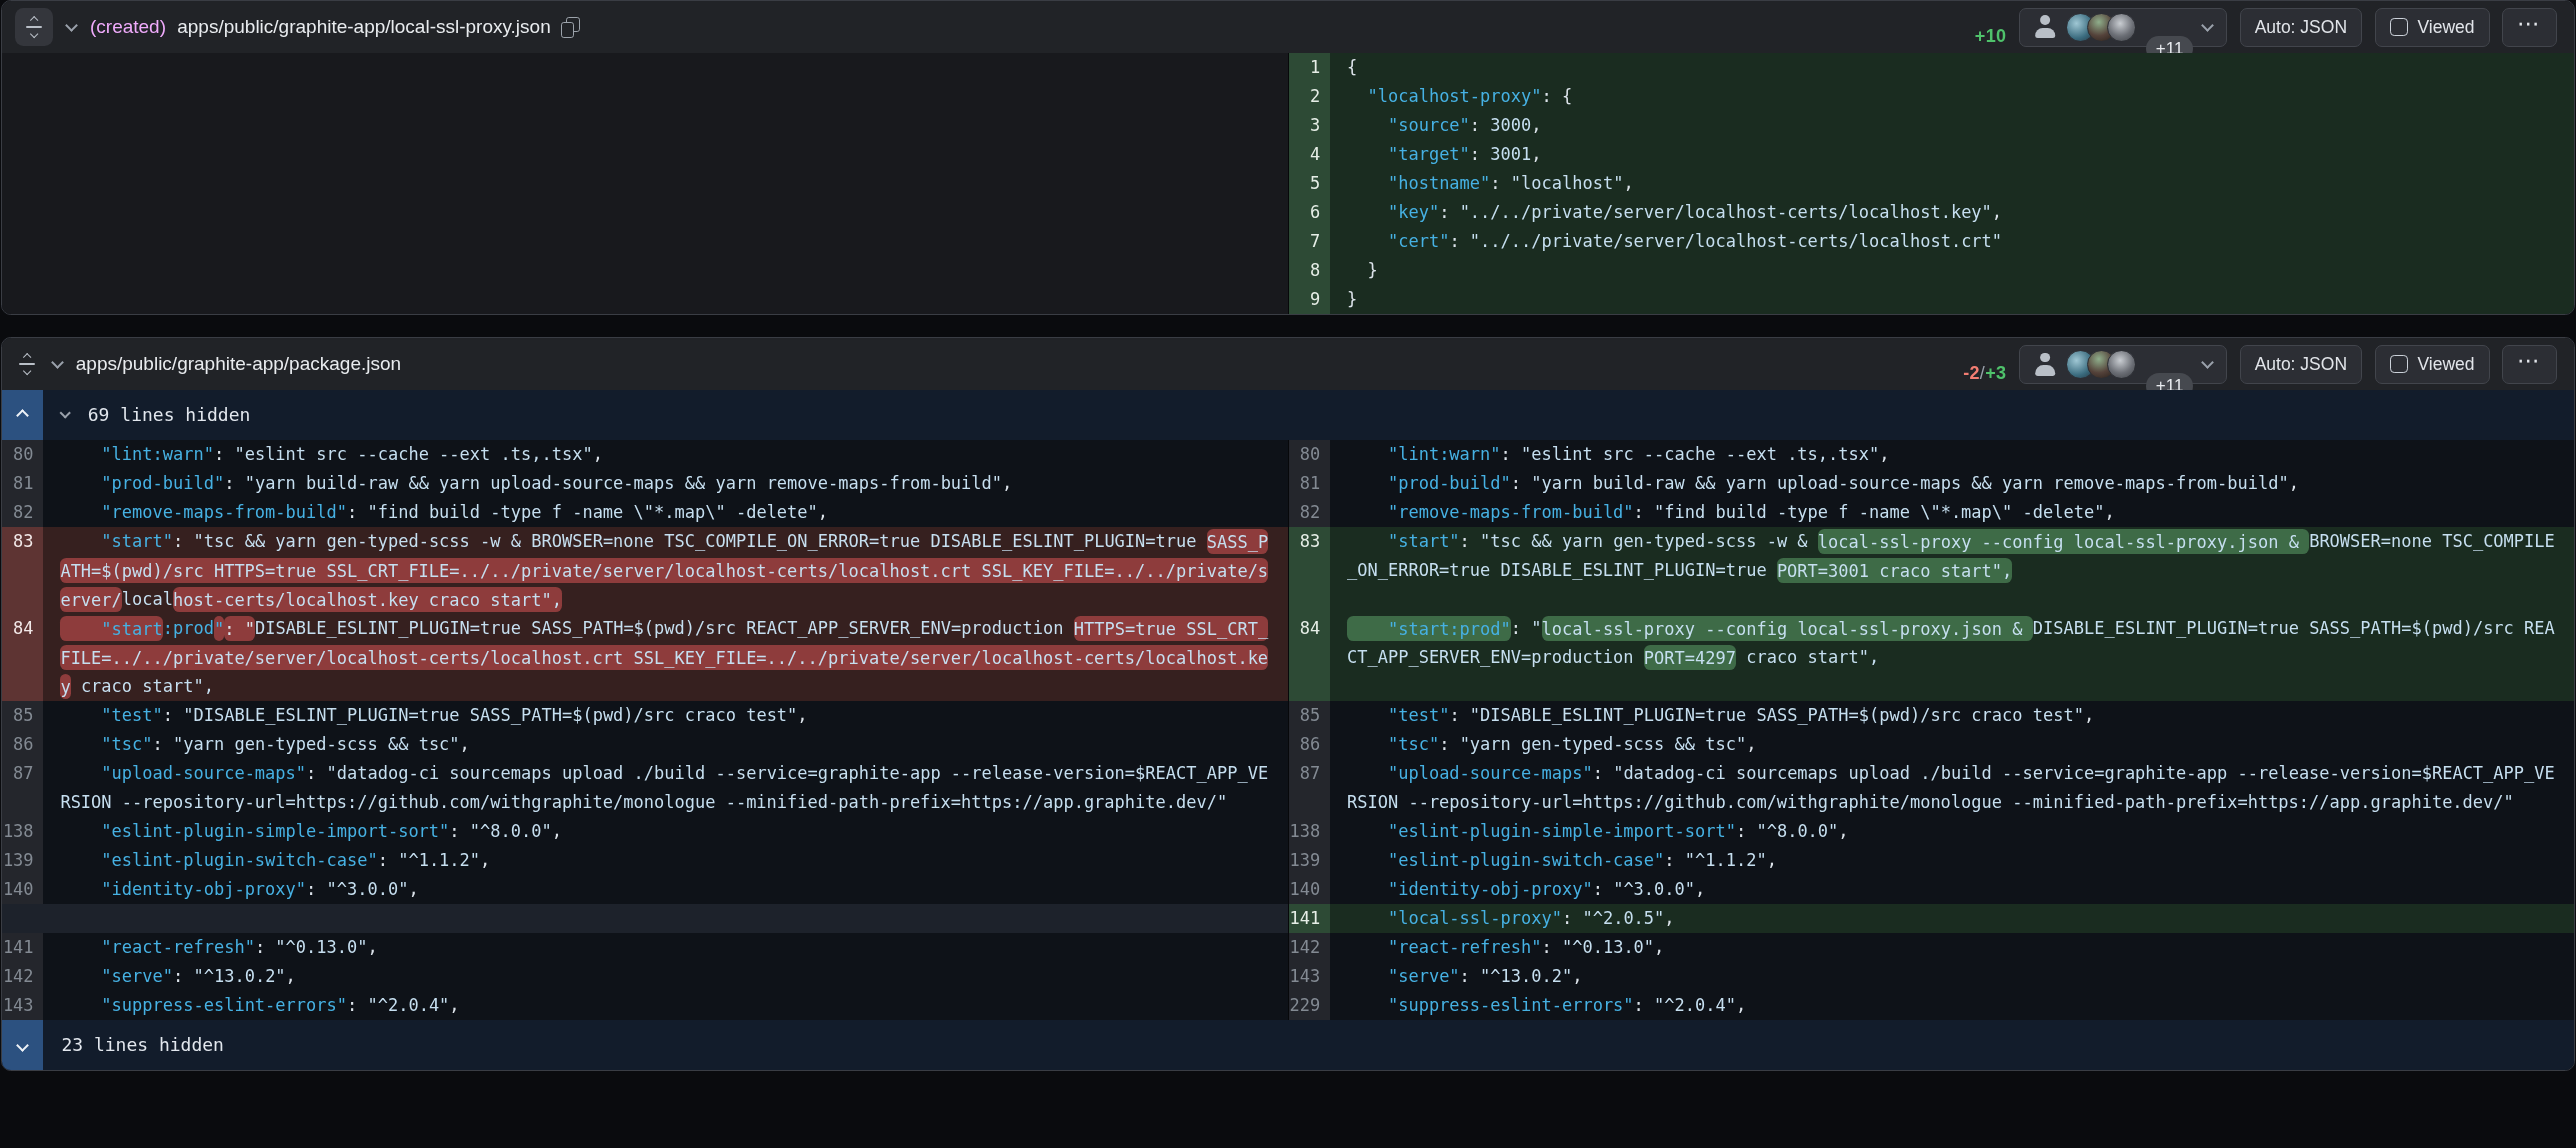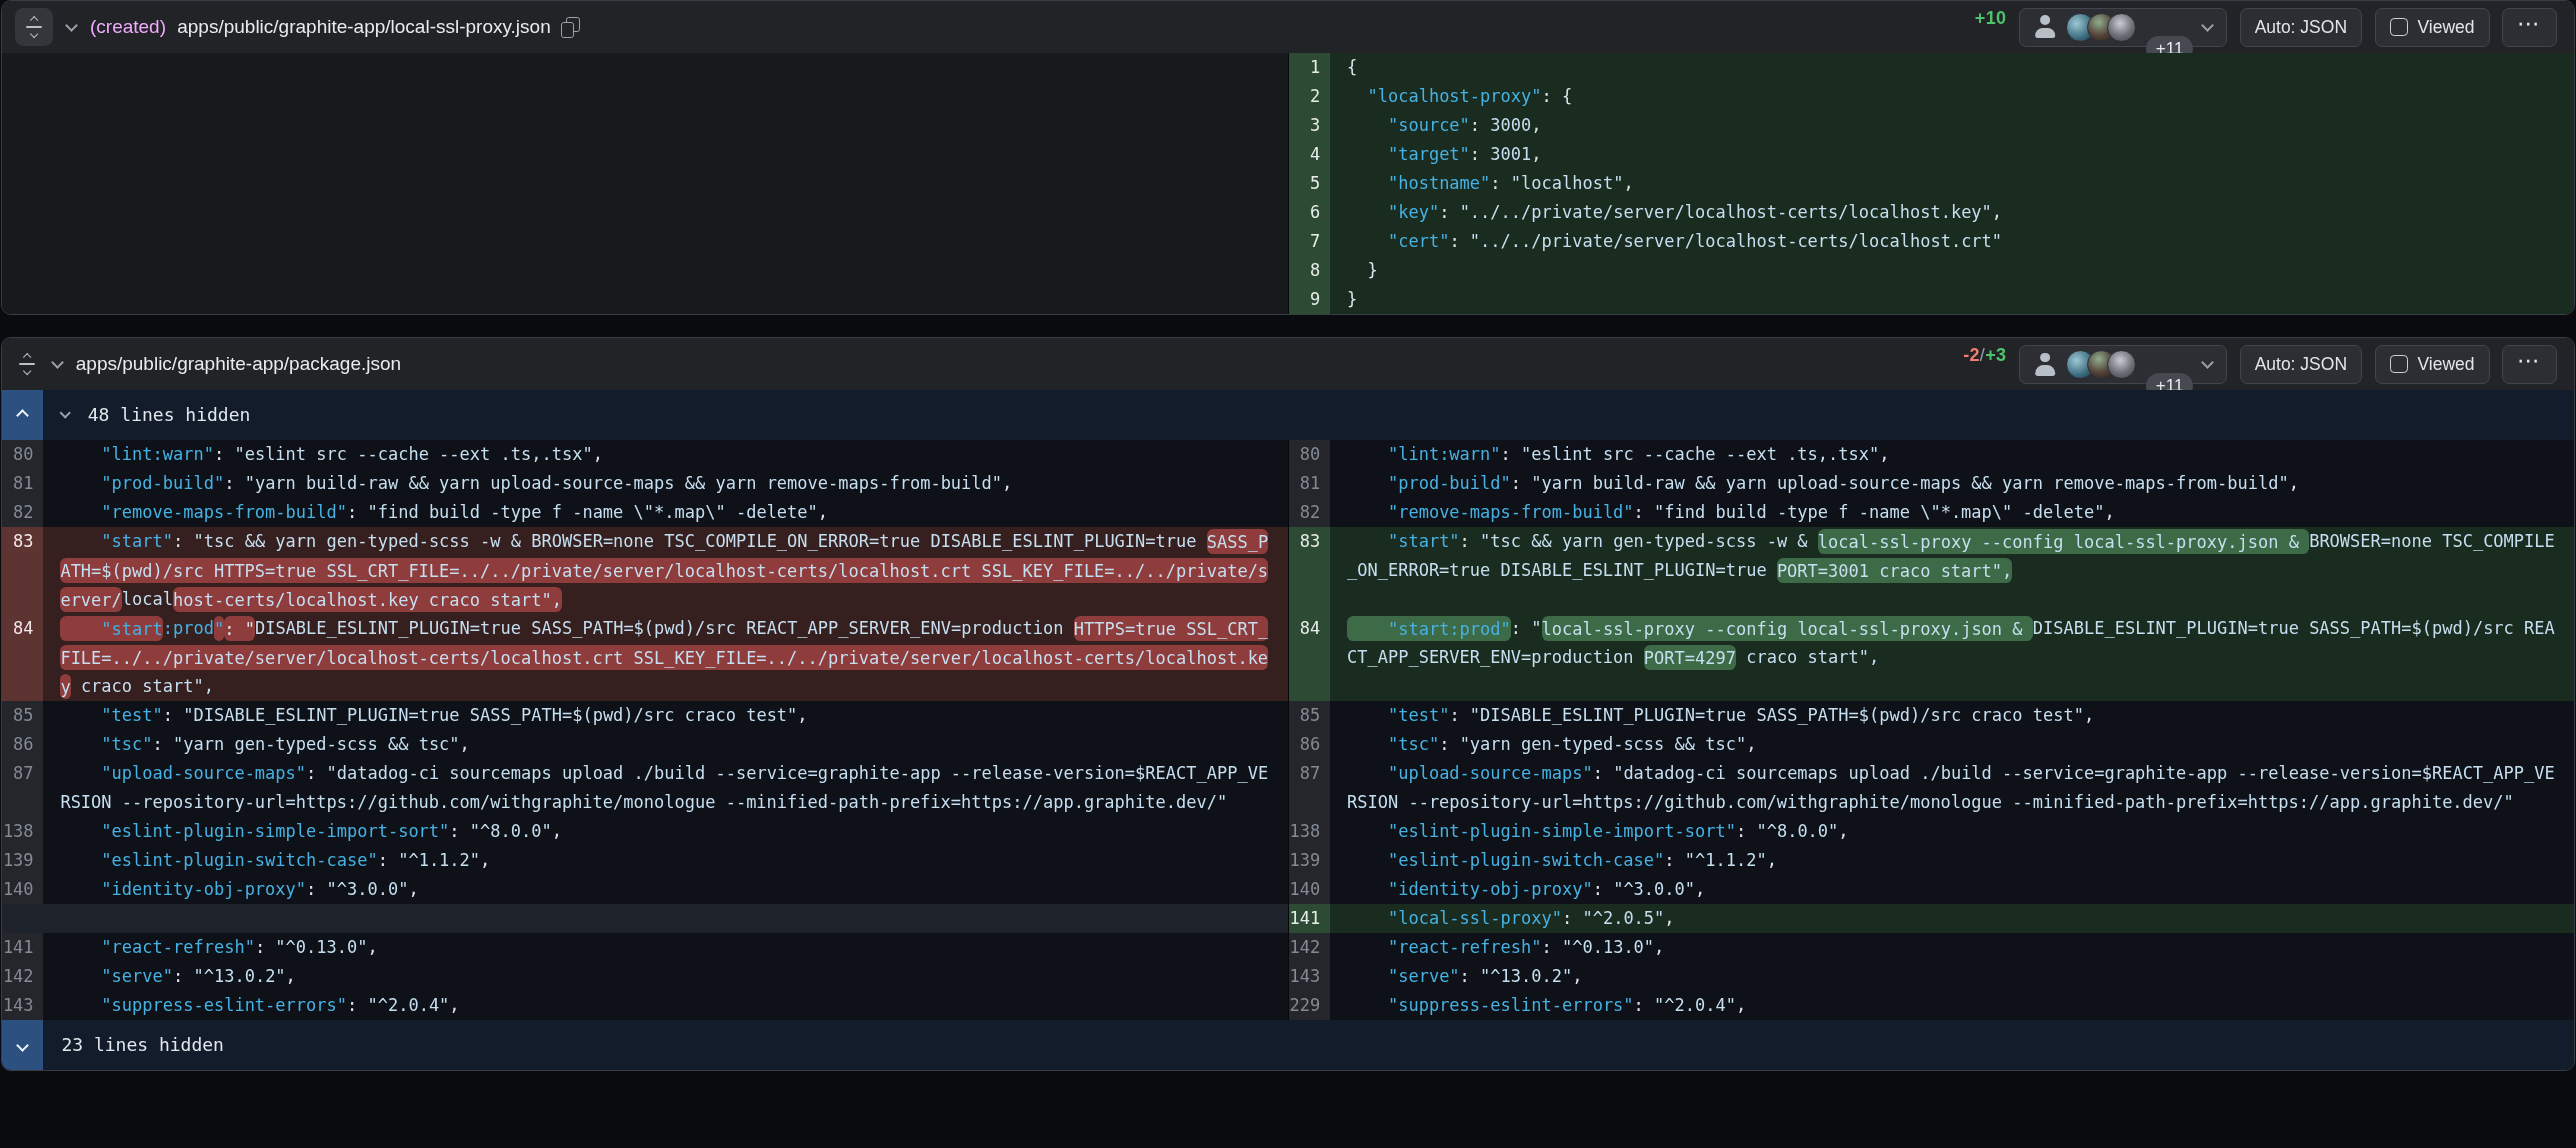--- a/index.html
+++ b/index.html
@@ -27,21 +27,21 @@
   .unfold .bar-line{width:15.4px;height:2.1px;background:currentColor;border-radius:1.4px;}
   .ch{display:inline-block;width:9px;height:9px;border-right:2.1px solid currentColor;border-bottom:2.1px solid currentColor;}
   .ch.down{transform:rotate(45deg);}
   .ch.up{transform:rotate(-135deg);}
   .hchev{color:#9aa1ab;margin-top:-2.8px;}
   .fpath{font-size:19px;color:#e9ecef;display:flex;align-items:center;gap:9.8px;white-space:nowrap;}
   .created{color:#f0abfc;margin-right:1.4px;}
   .copy{position:relative;width:19px;height:21px;opacity:.9;flex:0 0 auto;}
   .copy::before{content:"";position:absolute;right:0;top:0;width:11.2px;height:13.3px;border:1.7px solid #aab1ba;border-radius:2.8px;}
   .copy::after{content:"";position:absolute;left:0;bottom:0;width:11.2px;height:13.3px;border:1.7px solid #aab1ba;border-radius:2.8px;background:var(--headerbg);}
-  .hright{margin-left:auto;display:flex;align-items:flex-start;gap:12.6px;}
+  .hright{margin-left:auto;display:flex;align-items:flex-end;gap:12.6px;}
   .stat{font-size:18px;font-weight:bold;font-family:"Liberation Sans",sans-serif;letter-spacing:0.3px;}
   .st-add{color:#4fc26b;} .st-del{color:#f27d72;} .st-slash{color:#98a0aa;font-weight:normal;}
   .fbtn{background:var(--btnbg);border:1px solid var(--btnborder);border-radius:7px;color:var(--btntext);
     font-size:17.5px;display:inline-flex;align-items:center;gap:9.8px;padding:0 14px;height:39px;font-family:"Liberation Sans",sans-serif;}
   .person{position:relative;width:22.4px;height:25px;flex:0 0 auto;}
   .person::before{content:"";position:absolute;top:0.7px;left:50%;transform:translateX(-50%);width:9.8px;height:9.8px;border-radius:50%;background:#b9bfc7;}
   .person::after{content:"";position:absolute;bottom:1.4px;left:50%;transform:translateX(-50%);width:19.6px;height:10.5px;border-radius:8.4px 8.4px 2.8px 2.8px;background:#b9bfc7;}
   .avstack{display:flex;align-items:center;}
   .av{width:29px;height:29px;border-radius:50%;border:1.4px solid #2c2e34;flex:0 0 auto;}
   .av+.av{margin-left:-8.4px;}
@@ -200,21 +200,21 @@
       </span>
     </span>
   </div>
   <div class="dbody">
       <div class="hbar">
         <div class="bgut">
           <span class="ch up"></span>
         </div>
         <div class="bbody">
           <span class="ch down"></span>
-          <span>48 lines hidden</span>
+          <span>69 lines hidden</span>
         </div>
       </div>
       <div class="drow">
         <div class="cell t-ctx l">
           <div class="gut">80</div>
           <div class="code"><span class="sg-p">    </span><span class="sg-k">"lint:warn"</span><span class="sg-p">: </span><span class="sg-s">"eslint src --cache --ext .ts,.tsx"</span><span class="sg-p">,</span></div>
         </div>
         <div class="cell t-ctx r">
           <div class="gut">80</div>
           <div class="code"><span class="sg-p">    </span><span class="sg-k">"lint:warn"</span><span class="sg-p">: </span><span class="sg-s">"eslint src --cache --ext .ts,.tsx"</span><span class="sg-p">,</span></div>

